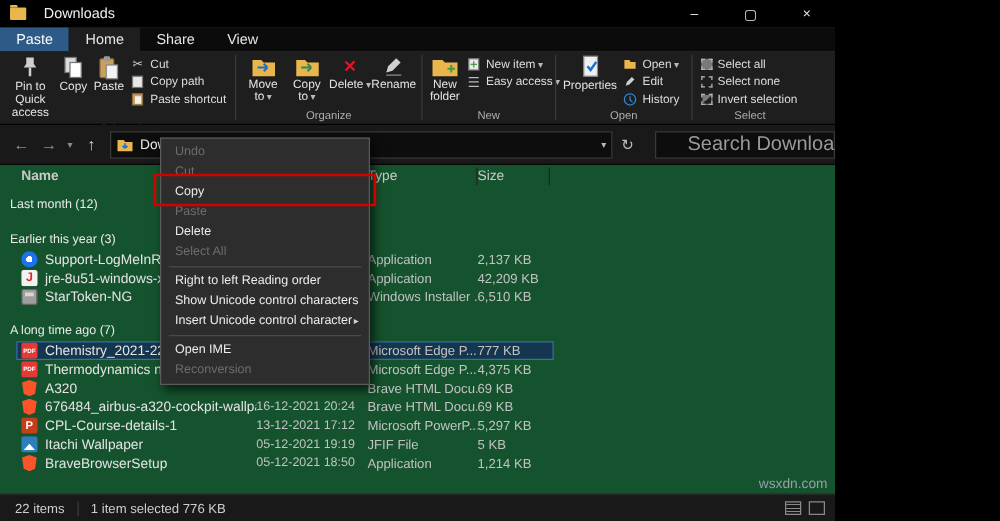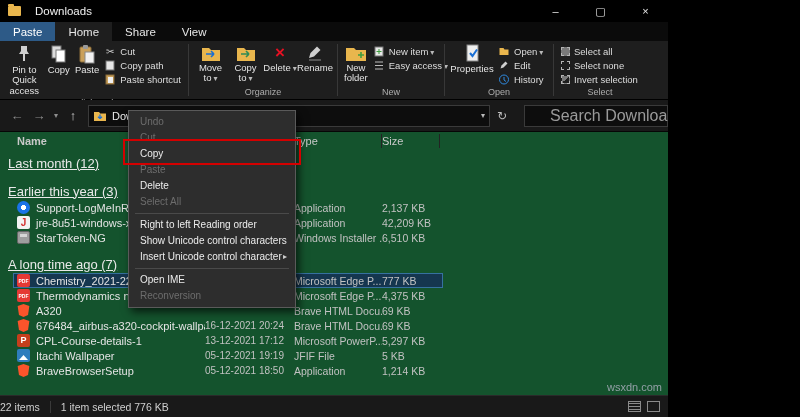--- a/index.html
+++ b/index.html
@@ -55,21 +55,21 @@
   .hcell { border-right:1px solid #232323; height:14px; line-height:14px; padding-right:4px; }
   .h-name { width:188px;font-weight:bold; }
   .h-date { width:89px; }
   .h-type { width:88px; }
   .h-size { width:58px; }
 
   
   #filelist { position:absolute; top:150px; left:0; right:0; bottom:22px; overflow:hidden; }
   .group-row { height:18px; margin:10px 0 0 8px; display:flex; align-items:center; }
   .group-row:first-child { margin-top:4px; }
-  .group-label { font-size:13px; color:#e9e9e9;text-decoration:underline; }
+  .group-label { font-size:10px; color:#e9e9e9; }
   .file-row { height:15px; margin-left:13px; width:430px; display:flex; align-items:center; padding-left:4px; font-size:11px; color:#d7d7d7; }
   .file-row.selected { background:#15364f; box-shadow:inset 0 0 0 1px #36719f; }
   .cell { white-space:nowrap; overflow:hidden; }
   .c-name { width:188px; display:flex; align-items:center; gap:6px; color:#e4e4e4; }
   .c-date { width:89px; color:#c2c2c2; font-size:10px; }
   .c-type { width:88px; color:#c2c2c2; font-size:10.5px; }
   .c-size { width:58px; text-align:left; color:#c2c2c2; font-size:10.5px; }
 
   
   .fi { width:13px; height:13px; border-radius:2px; position:relative; flex:none; }
@@ -89,21 +89,21 @@
   
   #contextmenu { position:absolute; left:128px; top:110px; width:168px; background:#2d2d2d; border:1px solid #5a5a5a; box-shadow:3px 4px 8px rgba(0,0,0,.65); padding:3px 0; font-size:10px; color:#ececec; z-index:5; }
   .menu-item { padding:2px 8px 2px 11px; line-height:12px; display:flex; align-items:center; white-space:nowrap; }
   .menu-item.disabled { color:#6d6d6d; }
   .submenu-arrow { margin-left:auto; font-size:8px; color:#cfcfcf; }
   .menu-sep { height:1px; background:#4a4a4a; margin:3px 6px; }
   #annotation { position:absolute; border:2px solid #d40000; z-index:6; pointer-events:none; }
 
   
   #statusbar { position:absolute; bottom:0; left:0; right:0; height:22px; background:#191919; border-top:1px solid #2a2a2a; display:flex; align-items:center; font-size:10.5px; color:#cfcfcf; }
-  #statusbar .sb-count { margin-left:0; }
+  #statusbar .sb-count { margin-left:12px; }
   #statusbar .sb-div { width:1px; height:12px; background:#3a3a3a; margin:0 10px; }
   .sb-icons { margin-left:auto; margin-right:8px; display:flex; gap:6px; }
   .sb-ic { width:13px; height:11px; border:1px solid #8a8a8a; }
   .sb-ic-list { background:repeating-linear-gradient(#191919 0 1px, #8a8a8a 1px 2px, #191919 2px 3px); }
 
   #watermark { position:absolute; right:6px; top:381px; font-size:11px; color:#93a0a6; z-index:7; }
 </style>
 </head>
 <body>
 

